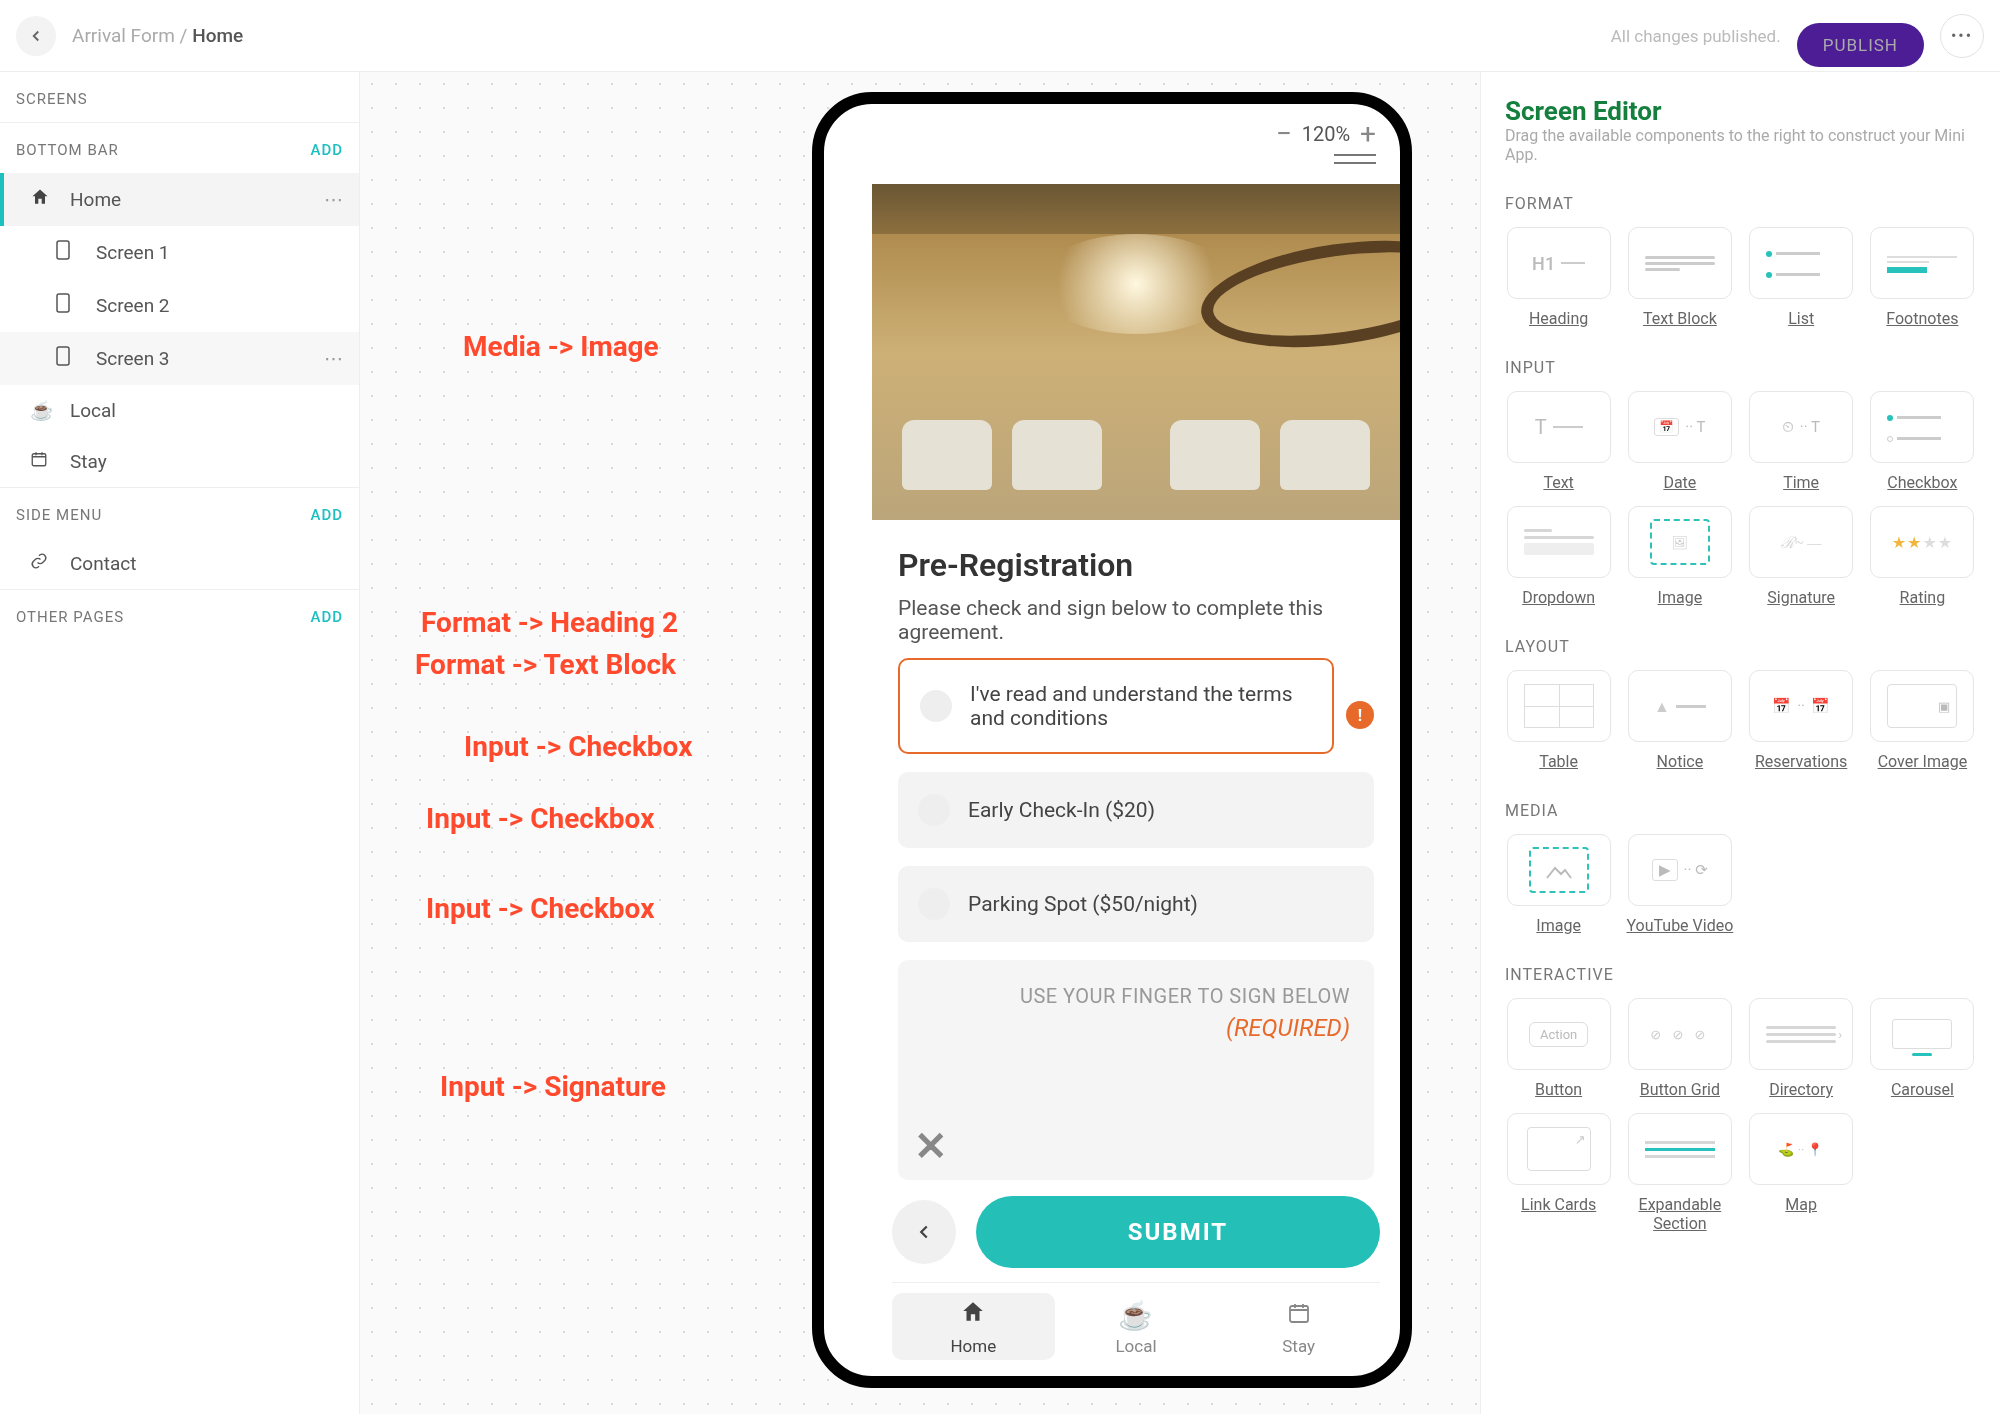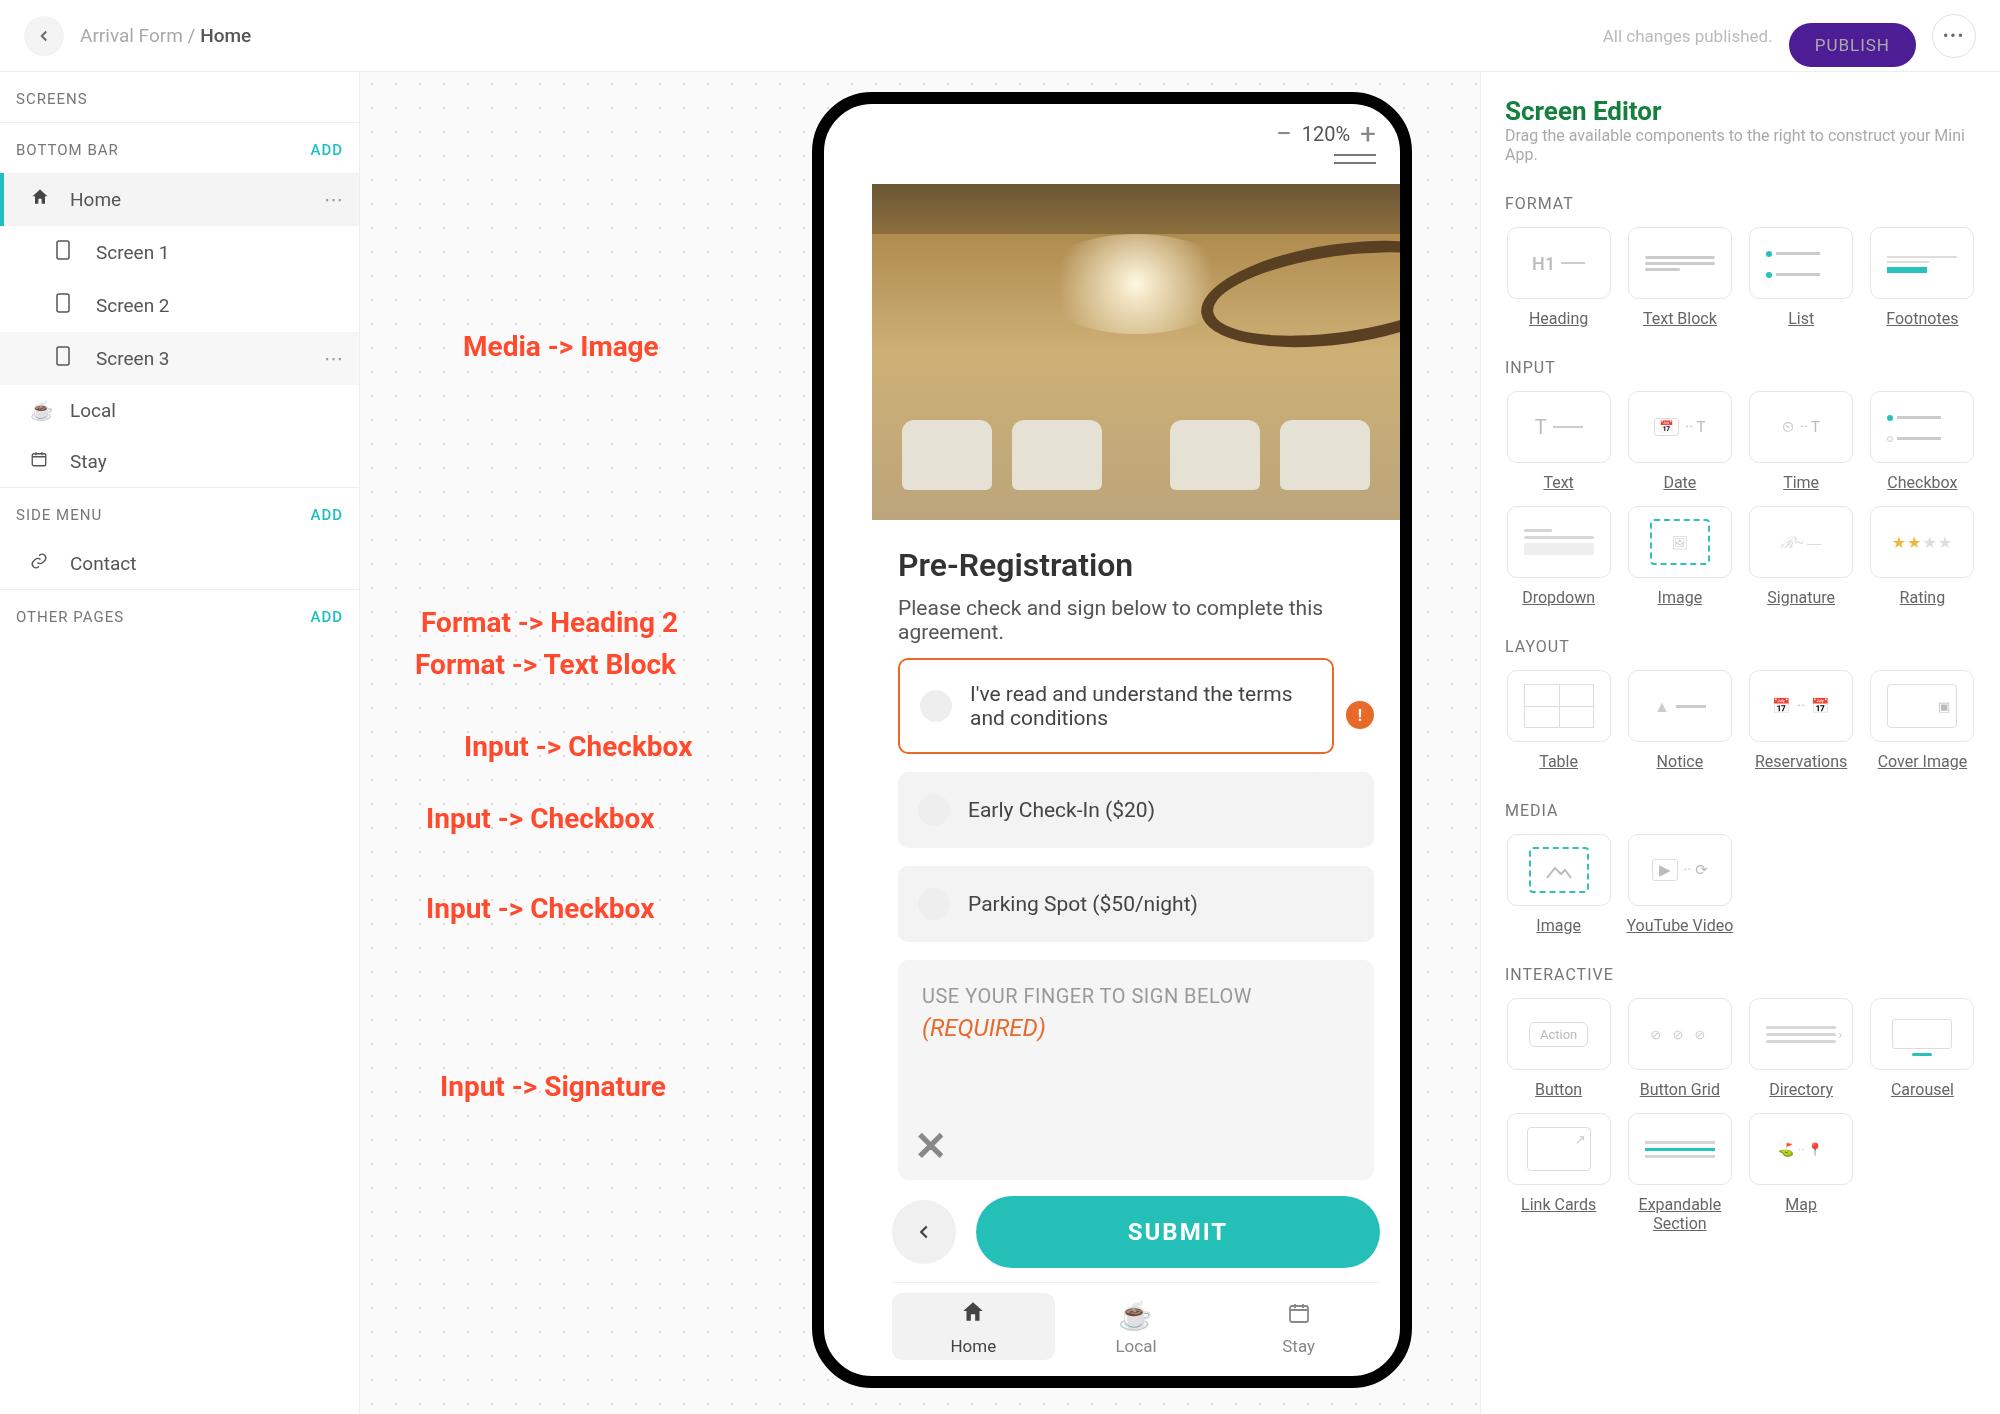--- a/index.html
+++ b/index.html
@@ -1,19 +1,19 @@
 <!DOCTYPE html>
 <html><head>
 <meta charset="utf-8">
 <style>
 * { box-sizing: border-box; margin: 0; padding: 0; font-family: -apple-system, BlinkMacSystemFont, "Segoe UI", Roboto, sans-serif; }
 body { background: #fff; color: #333; width: 2000px; height: 1414px; overflow: hidden; }
 
 
-.topbar { height: 72px; display: flex; align-items: center; padding: 0 24px; border-bottom: 1px solid #eee; }
+.topbar { height: 72px; display: flex; align-items: center; padding: 0 16px; border-bottom: 1px solid #eee; }
 .back-btn { width: 40px; height: 40px; border-radius: 50%; background: #f3f3f3; display: flex; align-items: center; justify-content: center; margin-right: 16px; cursor: pointer; }
 .breadcrumb { color: #aaa; font-size: 19px; }
 .breadcrumb .current { color: #555; font-weight: 500; }
 .topbar-right { margin-left: auto; display: flex; align-items: center; gap: 16px; }
 .status-text { color: #bbb; font-size: 17px; }
 .publish-btn { background: #4c1d95; border: none; border-radius: 24px; padding: 12px 26px; font-size: 17px; color: #aaa; letter-spacing: 1px; cursor: pointer; margin-top: 19px; }
 .more-btn { width: 44px; height: 44px; border-radius: 50%; border: 1px solid #e2e2e2; background: #fff; display: flex; align-items: center; justify-content: center; cursor: pointer; }
 
 
 .content { display: flex; height: calc(100% - 72px); }
@@ -63,21 +63,21 @@
 .form-area h2 { font-size: 32px; color:#333; margin-bottom: 12px; font-weight:600; }
 .form-area .subtitle { font-size: 21px; color:#555; margin-bottom: 14px; }
 
 .checkbox-row { display:flex; align-items:center; padding: 22px 20px; border-radius: 10px; margin-bottom: 18px; font-size: 21px; color:#444; }
 .checkbox-row .circle { width:32px; height:32px; border-radius:50%; background:#eee; margin-right:18px; flex-shrink:0; }
 .checkbox-row.highlighted { border: 2px solid #e86a2a; background:#fff; }
 .checkbox-row.normal { background:#f3f3f3; }
 .warn-badge { width:28px; height:28px; border-radius:50%; background:#e86a2a; color:#fff; display:flex; align-items:center; justify-content:center; font-weight:700; margin-left:12px; flex-shrink:0; }
 .cb-wrap{display:flex;align-items:center;}
 
-.sig-box { background:#f5f5f5; border-radius:10px; padding: 24px; position:relative; height: 220px; margin-top:6px; }
+.sig-box { background:#f5f5f5; border-radius:10px; padding: 24px; position:relative; height: 220px; margin-top:6px;text-align:right; }
 .sig-box .hint { color:#999; font-size:20px; letter-spacing:0.5px; }
 .sig-box .req { color:#e86a2a; font-size:24px; margin-top:6px;font-style:italic; }
 .sig-box .x { position:absolute; left:16px; bottom:10px; font-size:40px; color:#888; font-weight:700; }
 
 .phone-bottom { margin-top:auto; padding: 16px 20px; }
 .submit-row { display:flex; align-items:center; gap:20px; margin-bottom:14px; }
 .back-circle { width:64px; height:64px; border-radius:50%; background:#f0f0f0; display:flex; align-items:center; justify-content:center; font-size:28px; color:#555; }
 .submit-btn { flex:1; height:72px; border-radius:36px; background:#24c0b8; color:#fff; font-size:24px; font-weight:700; letter-spacing:2px; border:none; }
 
 .tabbar { display:flex; border-top:1px solid #eee; padding-top:10px; }

